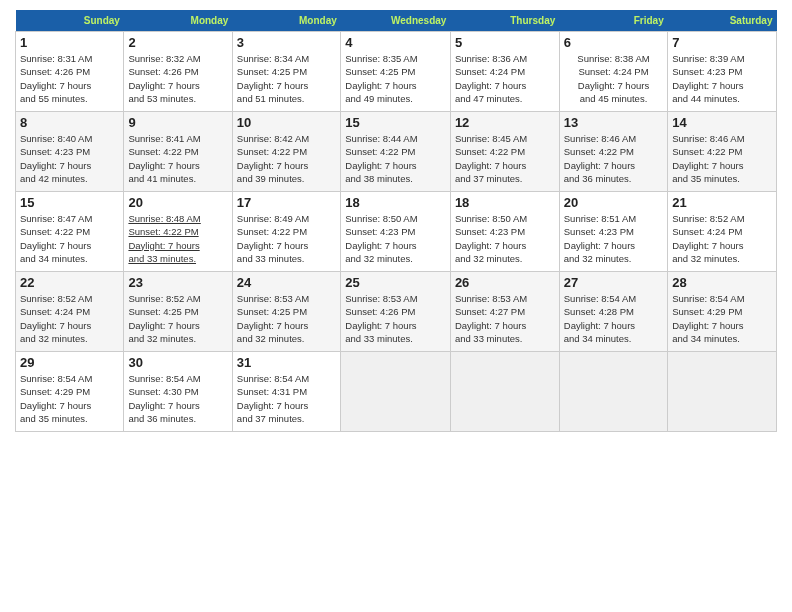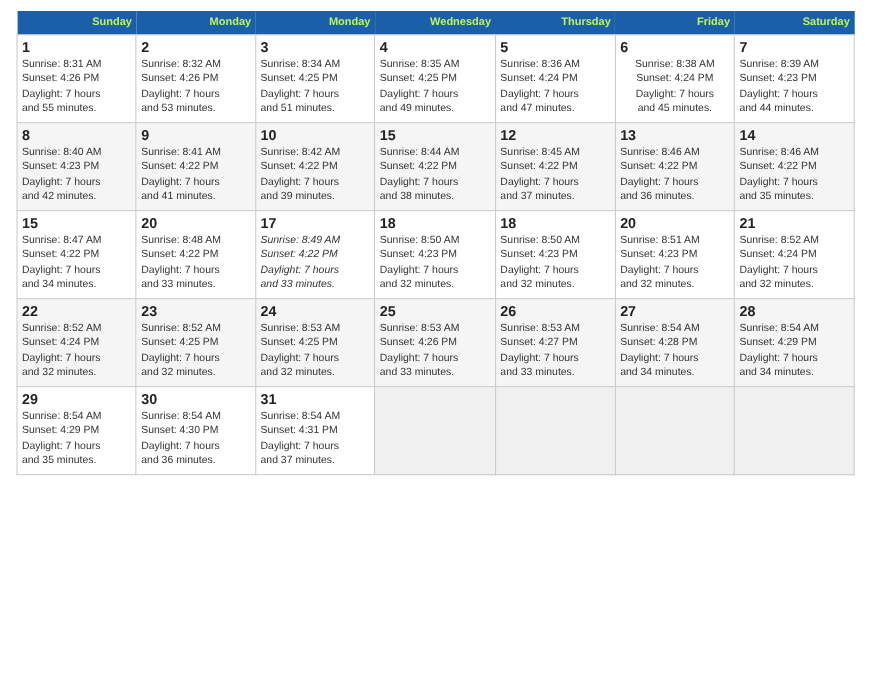--- a/index.html
+++ b/index.html
@@ -201,28 +201,28 @@
         <tr>
           <td>
             <span class="day-num">15</span>
             <div class="day-info" style="white-space: pre-line;">Sunrise: 8:47 AM
 Sunset: 4:22 PM
 Daylight: 7 hours
 and 34 minutes.</div>
           </td>
           <td>
             <span class="day-num">20</span>
-            <div class="day-info" style="white-space: pre-line;">Sunrise: 8:48 AM
+            <div class="day-info" style="white-space: pre-line; text-decoration: underline;">Sunrise: 8:48 AM
 Sunset: 4:22 PM
 Daylight: 7 hours
 and 33 minutes.</div>
           </td>
           <td>
             <span class="day-num">17</span>
-            <div class="day-info" style="white-space: pre-line; font-style: italic;">Sunrise: 8:49 AM
+            <div class="day-info" style="white-space: pre-line;">Sunrise: 8:49 AM
 Sunset: 4:22 PM
 Daylight: 7 hours
 and 33 minutes.</div>
           </td>
           <td>
             <span class="day-num">18</span>
             <div class="day-info" style="white-space: pre-line;">Sunrise: 8:50 AM
 Sunset: 4:23 PM
 Daylight: 7 hours
 and 32 minutes.</div>

